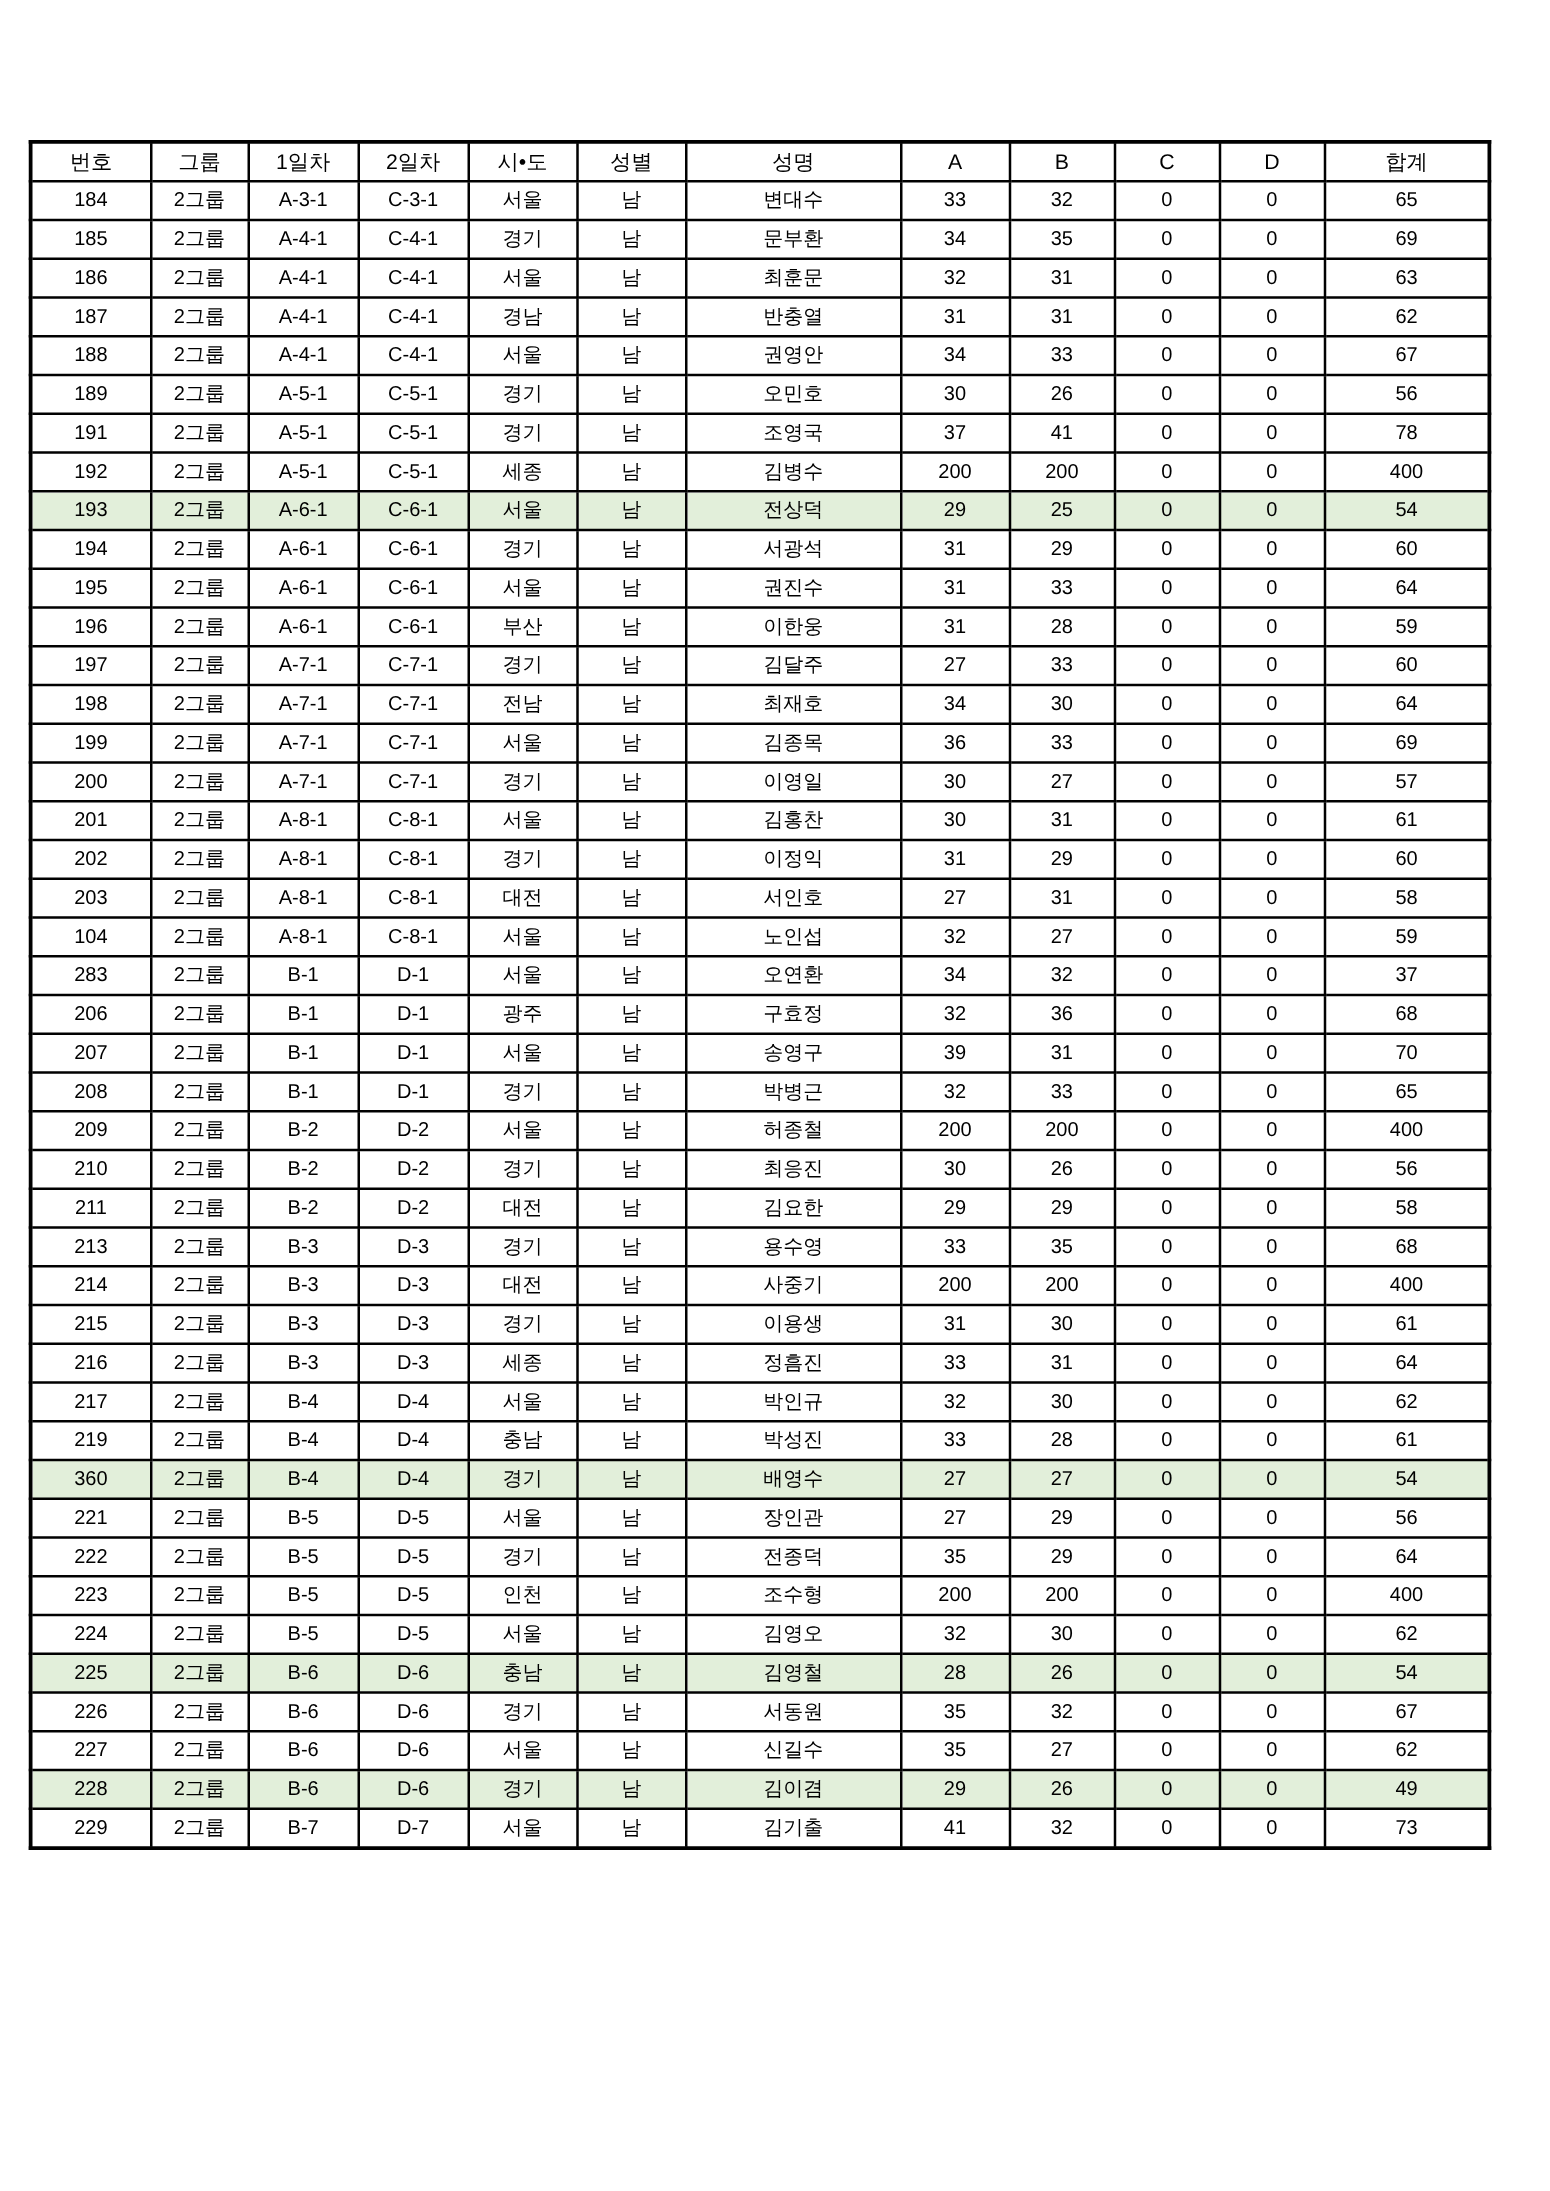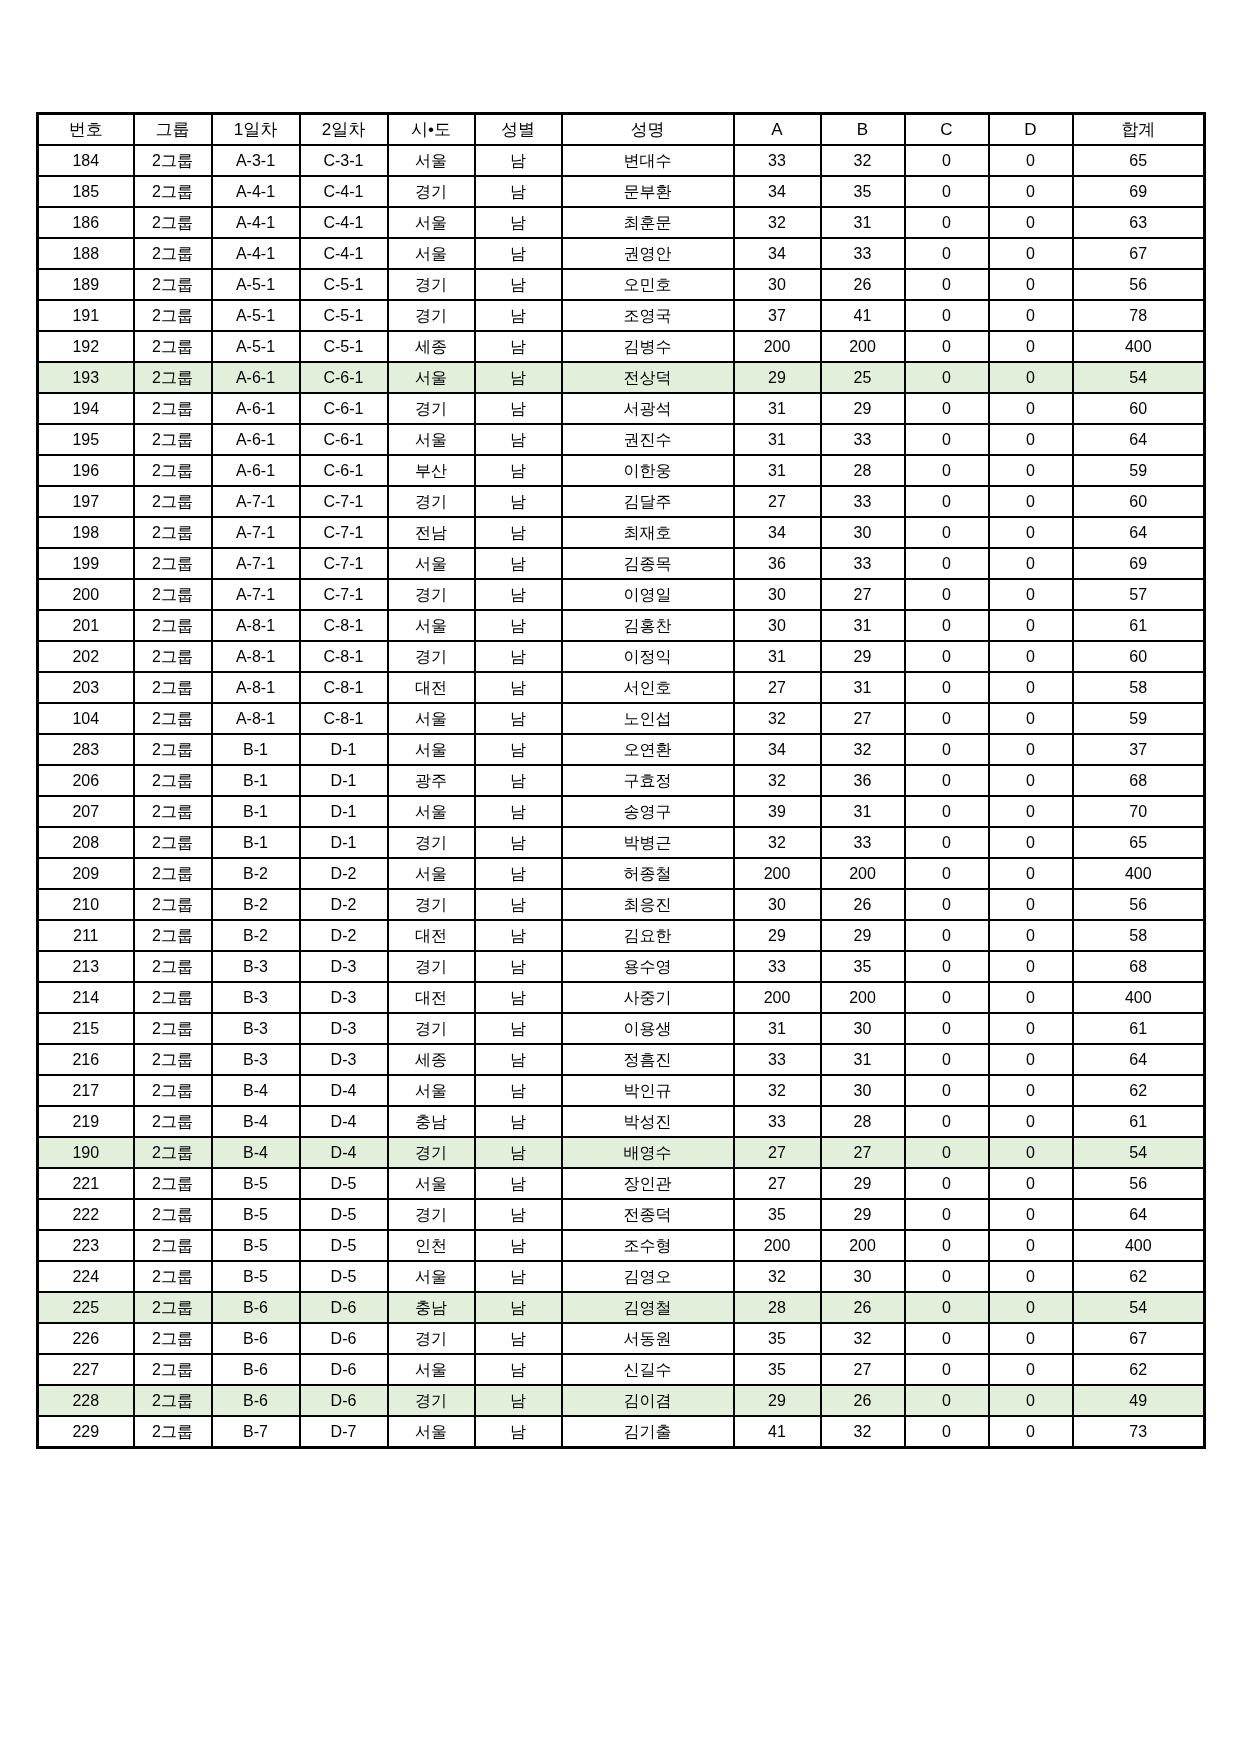--- a/index.html
+++ b/index.html
@@ -9,21 +9,21 @@
   }
   body {
     width: 1240px;
     height: 1753px;
     position: relative;
     font-family: "Liberation Sans", "DejaVu Sans", sans-serif;
     color: #000000;
   }
   .sheet {
     position: absolute;
-    left: 36px;
+    left: 23px;
     top: 112px;
   }
   table.roster {
     border-collapse: collapse;
     table-layout: fixed;
     border: 3px solid #000000;
   }
   table.roster th,
   table.roster td {
     border: 2px solid #000000;
@@ -131,20 +131,34 @@
           <td>서울</td>
           <td>남</td>
           <td>최훈문</td>
           <td>32</td>
           <td>31</td>
           <td>0</td>
           <td>0</td>
           <td>63</td>
         </tr>
         <tr>
+          <td>187</td>
+          <td>2그룹</td>
+          <td>A-4-1</td>
+          <td>C-4-1</td>
+          <td>경남</td>
+          <td>남</td>
+          <td>반충열</td>
+          <td>31</td>
+          <td>31</td>
+          <td>0</td>
+          <td>0</td>
+          <td>62</td>
+        </tr>
+        <tr>
           <td>188</td>
           <td>2그룹</td>
           <td>A-4-1</td>
           <td>C-4-1</td>
           <td>서울</td>
           <td>남</td>
           <td>권영안</td>
           <td>34</td>
           <td>33</td>
           <td>0</td>
@@ -537,21 +551,21 @@
           <td>충남</td>
           <td>남</td>
           <td>박성진</td>
           <td>33</td>
           <td>28</td>
           <td>0</td>
           <td>0</td>
           <td>61</td>
         </tr>
         <tr class="hl">
-          <td>190</td>
+          <td>360</td>
           <td>2그룹</td>
           <td>B-4</td>
           <td>D-4</td>
           <td>경기</td>
           <td>남</td>
           <td>배영수</td>
           <td>27</td>
           <td>27</td>
           <td>0</td>
           <td>0</td>

